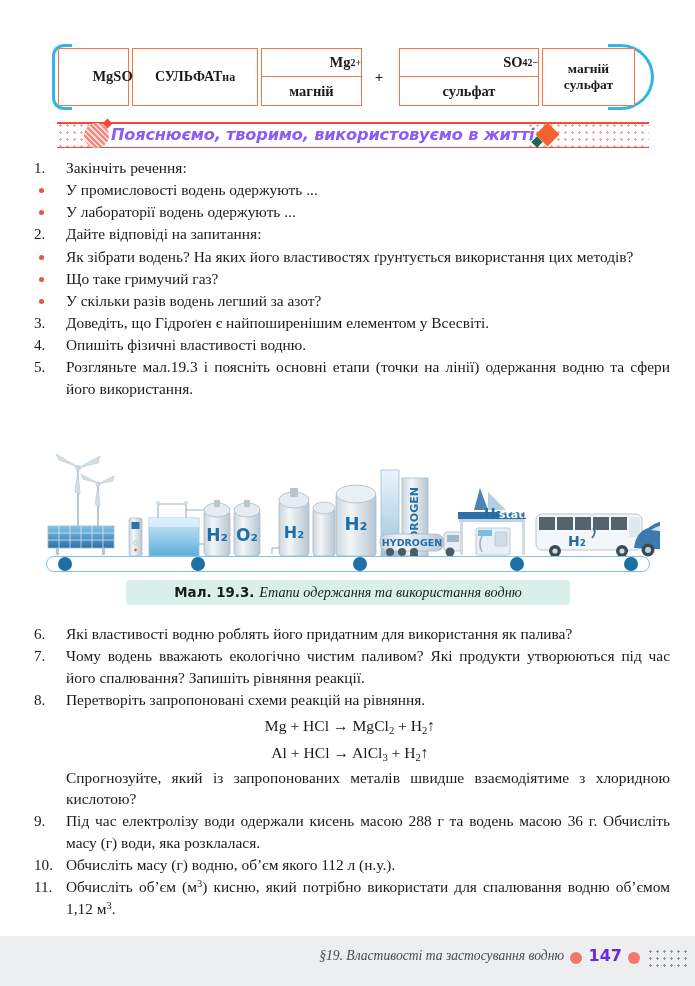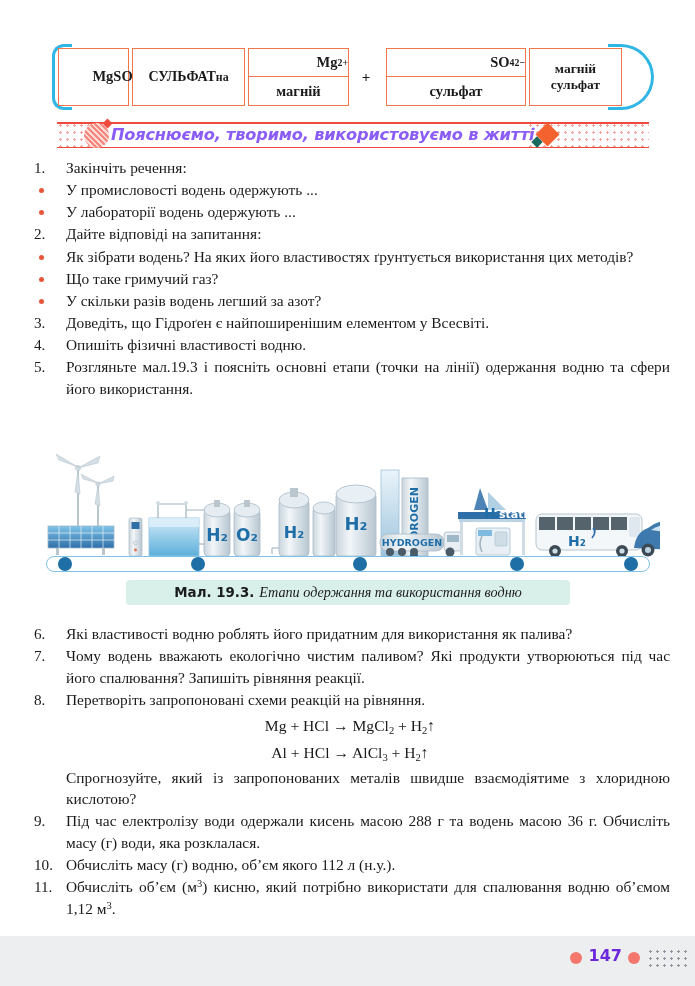--- a/index.html
+++ b/index.html
@@ -62,21 +62,21 @@
     display: flex;
     align-items: center;
     justify-content: center;
     font-weight: bold;
     font-size: 14.5px;
     background: #fff;
     text-align: center;
     line-height: 1.15;
   }
   .fcell.c1 { width: 71px; padding-left: 43px; }
-  .fcell.c2 { width: 113px; margin-left: 3px; font-size: 14px; }
+  .fcell.c2 { width: 126px; margin-left: 3px; font-size: 14px; }
   .fcell.split {
     flex-direction: column;
     padding: 0;
     margin-left: 3px;
   }
   .fcell.split .top,
   .fcell.split .bot {
     flex: 1 1 50%;
     display: flex;
     align-items: center;
@@ -659,17 +659,18 @@
       <div class="qnum wide">10.</div>
       <div class="qtext just">Обчисліть масу (г) водню, об’єм якого 112 л (н.у.).</div>
     </div>
     <div class="qrow">
       <div class="qnum wide">11.</div>
       <div class="qtext just">Обчисліть об’єм (м<sup>3</sup>) кисню, який потрібно використати для спалювання водню об’ємом 1,12 м<sup>3</sup>.</div>
     </div>
   </div>
 
 <div class="footer">
+  <div class="ftext">§19. Властивості та застосування водню</div>
   <div class="oval-left"></div>
   <div class="pnum">147</div>
   <div class="oval-right"></div>
   <div class="fdots"></div>
 </div>
 
 </body></html>

